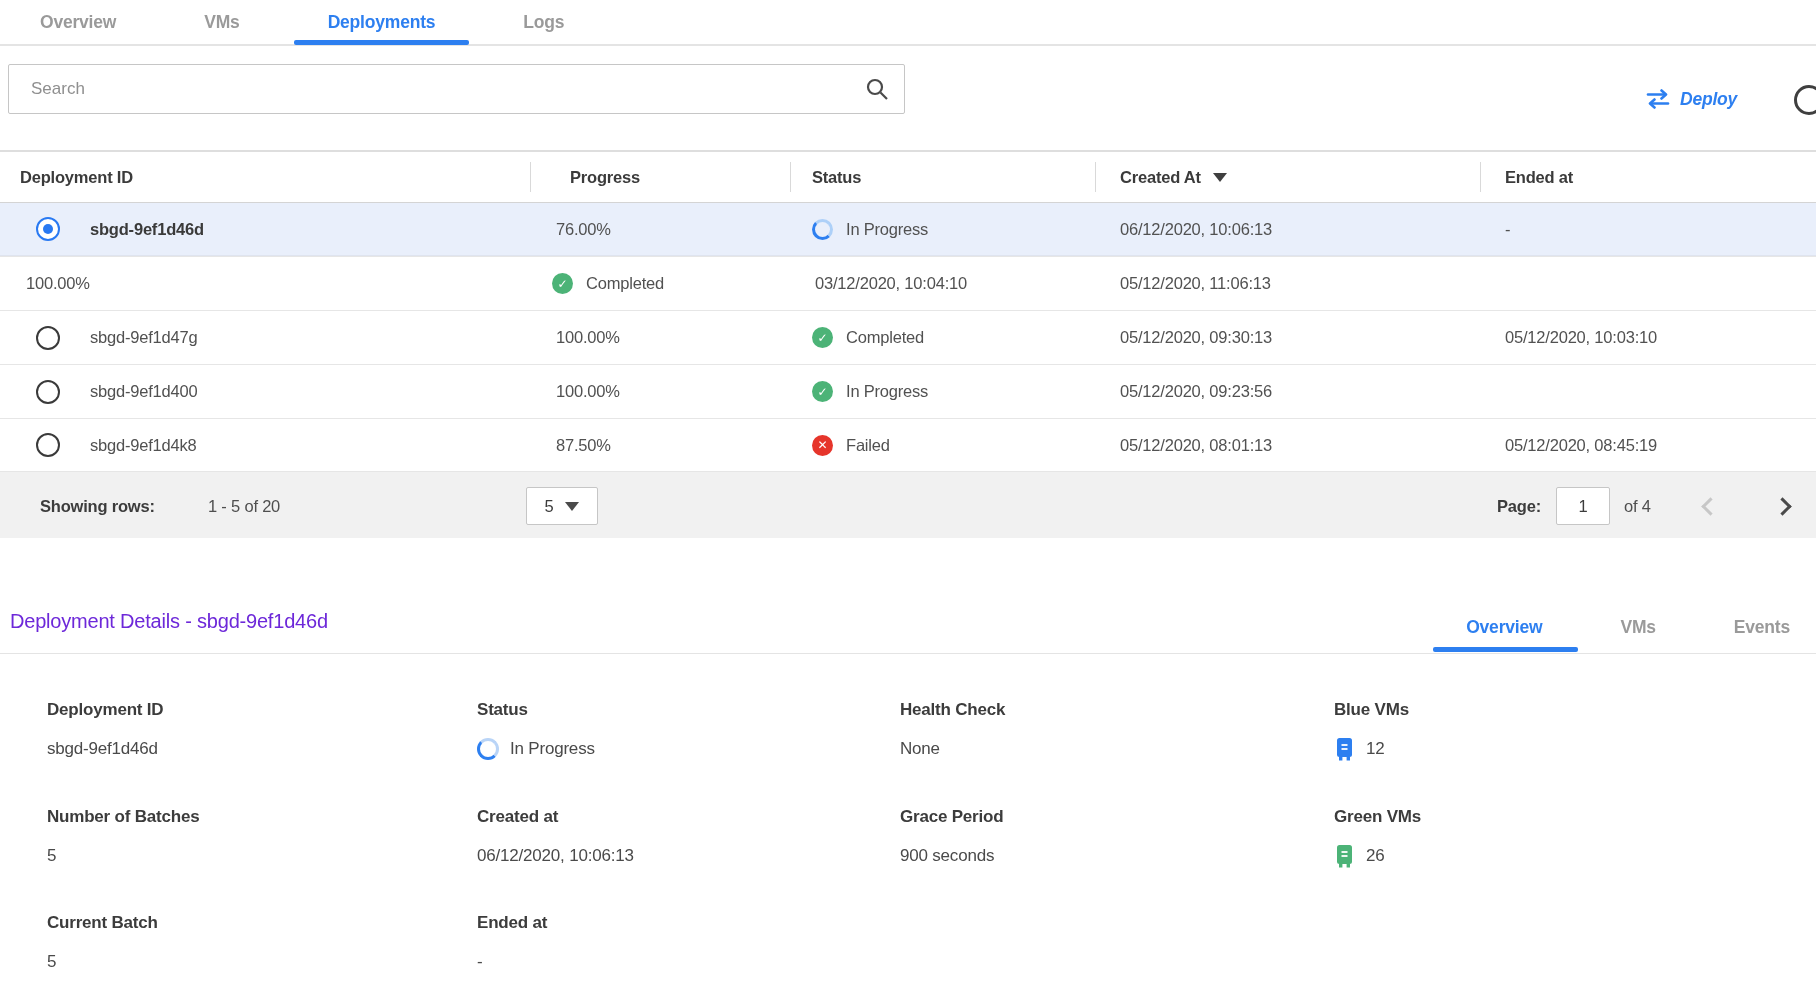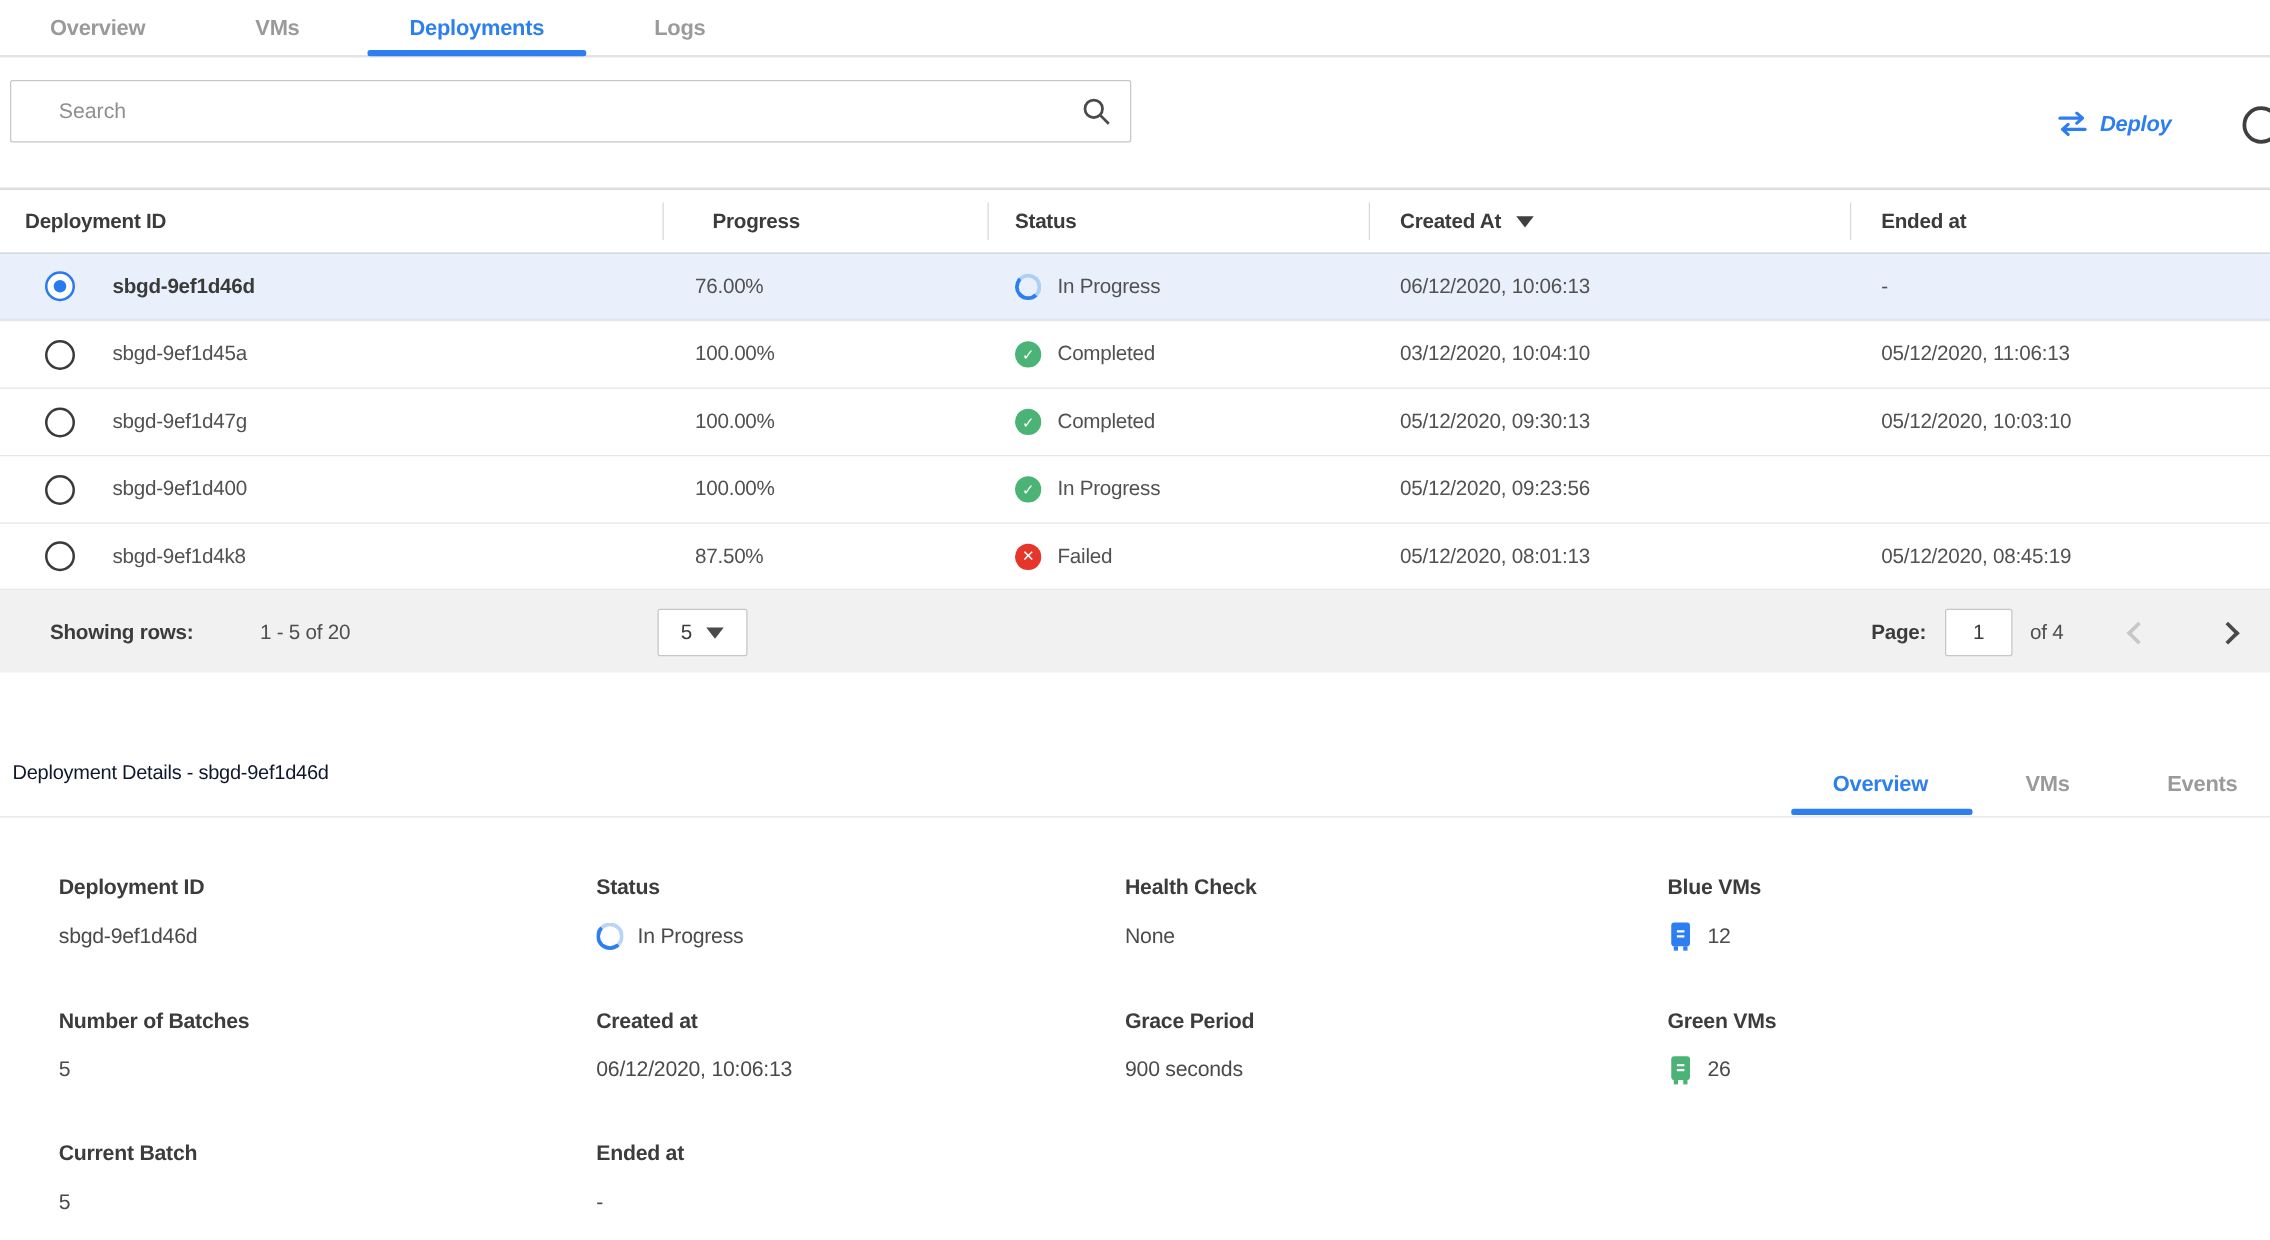--- a/index.html
+++ b/index.html
@@ -11,21 +11,21 @@
     display:flex; align-items:center; padding-left:40px; gap:88px; }
   .tab { font-size:17.5px; font-weight:700; color:#9a9a9a; position:relative; height:46px;
     display:flex; align-items:center; cursor:pointer; }
   .tab[data-active="true"] { color:#2d7ff0; }
   .tab[data-active="true"]::after { content:""; position:absolute; left:-34px; right:-34px; bottom:0;
     height:5px; background:#2d7ff0; border-radius:2px; }
 
   
   .searchbox { position:absolute; left:8px; top:64px; width:897px; height:50px; }
   .searchbox input { width:100%; height:100%; border:1px solid #c6c6c6; border-radius:2px;
-    font-size:17px; color:#4a4a4a; padding:0 46px 0 38px; outline:none;
+    font-size:17px; color:#4a4a4a; padding:0 46px 0 22px; outline:none;
     font-family:"Liberation Sans","DejaVu Sans",sans-serif; }
   .searchbox input::placeholder { color:#8f8f8f; }
   .search-icon { position:absolute; right:16px; top:13px; width:24px; height:24px; }
 
   .deploy-btn { position:absolute; left:1645px; top:84px; height:30px; display:flex; align-items:center;
     gap:9px; cursor:pointer; }
   .deploy-btn .lbl { color:#2d7ff0; font-size:17.5px; font-weight:700;font-style:italic; }
 
   .refresh-icon { position:absolute; left:1794px; top:85px; width:30px; height:30px; border-radius:50%;
     border:3px solid #3f3f3f; }
@@ -79,21 +79,21 @@
   .page-input { position:absolute; left:1556px; top:15px; width:54px; height:38px; background:#fff;
     border:1px solid #c6c6c6; border-radius:2px; text-align:center; font-size:16.5px; color:#3c3c3c;
     font-family:"Liberation Sans","DejaVu Sans",sans-serif; outline:none; }
   .chev { width:13px; height:13px; border-top:3px solid #4a4a4a; border-right:3px solid #4a4a4a;
     display:inline-block; }
   .chev-prev { transform:rotate(-135deg); border-color:#c7c7c7; }
   .chev-next { transform:rotate(45deg); }
   .chev-wrap { cursor:pointer; }
 
   
-  .details-title { position:absolute; left:10px; top:610px; font-size:16px; color:#0f172a; }
+  .details-title { position:absolute; left:10px; top:610px; font-size:20px; color:#6d28d9; }
   .dtabs { position:absolute; right:26px; top:606px; display:flex; gap:78px; height:42px; align-items:center; }
   .dtab { font-size:17.5px; font-weight:700; color:#9a9a9a; position:relative; cursor:pointer; }
   .dtab[data-active="true"] { color:#2d7ff0; }
   .dtab[data-active="true"]::after { content:""; position:absolute; left:-33px; right:-36px; bottom:-14px;
     height:5px; background:#2d7ff0; border-radius:2px; }
   .details-divider { position:absolute; left:0; top:653px; width:1816px; height:1px; background:#e4e4e4; }
 
   .dcell { position:absolute; }
   .dlabel { font-size:17px; font-weight:700; color:#3c3c3c; margin-bottom:17px; }
   .dvalue { font-size:17px; color:#4a4a4a; display:flex; align-items:center; gap:11px; min-height:24px; }
@@ -167,24 +167,20 @@
     <div class="c2">76.00%</div>
     <div class="c3">
         <span class="sticon" data-kind="progress"></span>
         <span>In Progress</span>
       </div>
     <div class="c4">06/12/2020, 10:06:13</div>
     <div class="c5">-</div>
   </div>
 
   <div class="trow" data-checked="false">
-    <div class="c1">
-        <span class="radio"></span>
-        <span class="cid">sbgd-9ef1d45a</span>
-      </div>
     <div class="c2">100.00%</div>
     <div class="c3">
         <span class="sticon" data-kind="completed"></span>
         <span>Completed</span>
       </div>
     <div class="c4">03/12/2020, 10:04:10</div>
     <div class="c5">05/12/2020, 11:06:13</div>
   </div>
 
   <div class="trow" data-checked="false">

